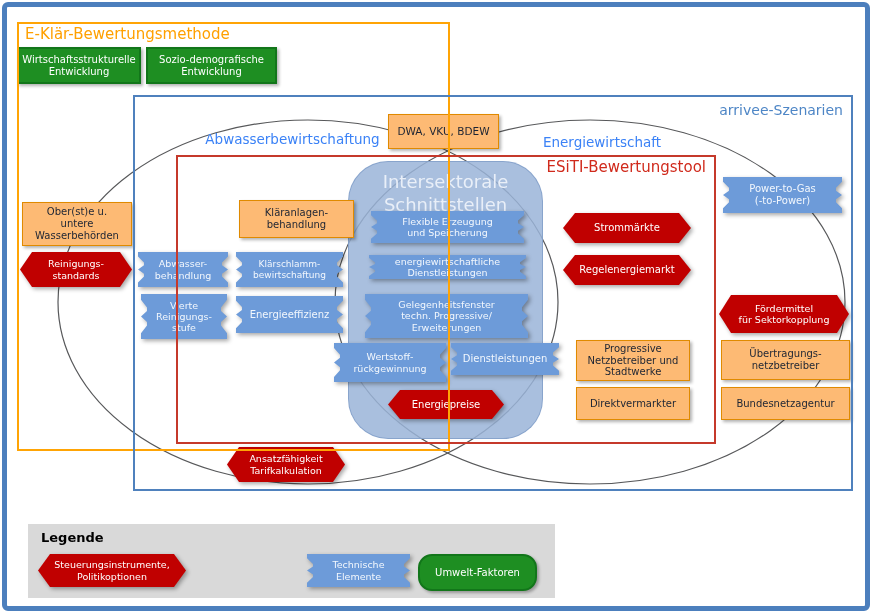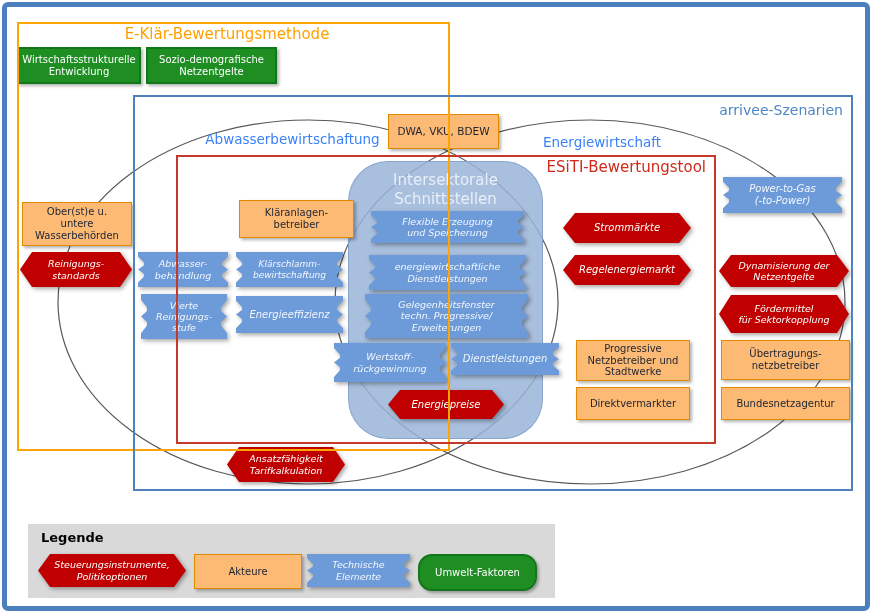--- a/index.html
+++ b/index.html
@@ -12,51 +12,51 @@
     position:absolute;inset:2px;border:5px solid #4C7FBD;border-radius:6px;
     z-index:6;pointer-events:none;
   }
   svg.ellipses{position:absolute;left:0;top:0;z-index:0;}
   
   .frame{position:absolute;z-index:4;pointer-events:none;background:transparent;}
   .frame-eklaer{left:17px;top:22px;width:429px;height:425px;border:2px solid #FFA props;border:2px solid #FFA405;}
   .frame-arrivee{left:133px;top:95px;width:716px;height:392px;border:2px solid #4F81BD;}
   .frame-esiti{left:176px;top:155px;width:536px;height:285px;border:2px solid #C5392B;}
   .frame-title{position:absolute;z-index:4;pointer-events:none;white-space:nowrap;}
-  .title-eklaer{left:17px;top:25px;width:420px;text-align:center;color:#FFA000;font-size:15px;}
+  .title-eklaer{left:17px;top:25px;width:420px;text-align:left;color:#FFA000;font-size:15px;padding-left:8px;}
   .title-arrivee{left:600px;top:102px;width:243px;text-align:right;color:#4E86C6;font-size:14px;}
   .title-esiti{left:450px;top:158px;width:256px;text-align:right;color:#D02A1C;font-size:15px;}
   .sector-label{position:absolute;z-index:1;text-align:center;color:#3b82f6;font-size:13.5px;}
   .lbl-left{left:190px;top:131px;width:205px;}
   .lbl-right{left:518px;top:134px;width:168px;}
   
   .hub{
     position:absolute;left:348px;top:161px;width:193px;height:276px;
     background:rgba(154,180,216,0.85);border:1px solid rgba(122,152,196,.7);
     border-radius:40px;z-index:1;
   }
   .hub-title{
-    margin-top:9px;text-align:center;color:#E9EFF8;font-size:15px;line-height:1.25;
+    margin-top:9px;text-align:center;color:#E9EFF8;font-size:18px;line-height:1.25;
     white-space:pre-line;
   }
   
   .node{
     position:absolute;display:flex;align-items:center;justify-content:center;
     text-align:center;font-size:9.5px;line-height:1.18;z-index:2;
   }
   .node span{white-space:pre-line;display:block;}
   .orange{
     background:#fdba74;border:1px solid #E08A00;color:#1C2433;
     box-shadow:2px 2px 3px rgba(0,0,0,.3);
   }
   .green{
     background:#1E8E22;border:2px solid #12761A;border-radius:0;color:#fff;
     box-shadow:2px 2px 3px rgba(0,0,0,.3);font-size:10px;
   }
-  .shaped{filter:drop-shadow(2px 2px 2px rgba(0,0,0,.35));font-style:italic;}
+  .shaped{filter:drop-shadow(2px 2px 2px rgba(0,0,0,.35));}
   .red{
     background:#C00000;color:#fff;
     clip-path:polygon(12px 0,calc(100% - 12px) 0,100% 50%,calc(100% - 12px) 100%,12px 100%,0 50%);
   }
   .blue{
     background:#6D9BD9;color:#F2F7FD;
     clip-path:polygon(
       0 0,100% 0,
       100% 13%,calc(100% - 6px) 30%,calc(100% - 6px) 38%,100% 50%,
       calc(100% - 6px) 62%,calc(100% - 6px) 70%,100% 87%,100% 100%,
@@ -86,34 +86,34 @@
     <div class="hub-title">Intersektorale
 Schnittstellen</div>
   </div>
 
   <div class="node green" style="left:17px;top:47px;width:120px;height:33px">
       <span>Wirtschaftsstrukturelle
 Entwicklung</span>
     </div>
   <div class="node green" style="left:146px;top:47px;width:127px;height:33px">
       <span>Sozio-demografische
-Netzentgelte</span>
+Entwicklung</span>
     </div>
 
   <div class="node orange fs11" style="left:388px;top:114px;width:109px;height:33px">
       <span>DWA, VKU, BDEW</span>
     </div>
   <div class="node orange fs10" style="left:22px;top:202px;width:108px;height:42px">
       <span>Ober(st)e u.
 untere
 Wasserbehörden</span>
     </div>
   <div class="node orange fs10" style="left:239px;top:200px;width:113px;height:36px">
       <span>Kläranlagen-
-betreiber</span>
+behandlung</span>
     </div>
   <div class="node orange fs10" style="left:576px;top:340px;width:112px;height:39px">
       <span>Progressive
 Netzbetreiber und
 Stadtwerke</span>
     </div>
   <div class="node orange fs10" style="left:576px;top:387px;width:112px;height:31px">
       <span>Direktvermarkter</span>
     </div>
   <div class="node orange fs10" style="left:721px;top:340px;width:127px;height:38px">
@@ -133,26 +133,20 @@
   <div class="node shaped" style="left:563px;top:213px;width:128px;height:30px">
       <div class="red fs10" style="position:absolute;inset:0;display:flex;align-items:center;justify-content:center">
         <span>Strommärkte</span>
       </div>
     </div>
   <div class="node shaped" style="left:563px;top:255px;width:128px;height:30px">
       <div class="red fs10" style="position:absolute;inset:0;display:flex;align-items:center;justify-content:center">
         <span>Regelenergiemarkt</span>
       </div>
     </div>
-  <div class="node shaped" style="left:719px;top:255px;width:130px;height:32px">
-      <div class="red" style="position:absolute;inset:0;display:flex;align-items:center;justify-content:center">
-        <span>Dynamisierung der
-Netzentgelte</span>
-      </div>
-    </div>
   <div class="node shaped" style="left:719px;top:295px;width:130px;height:38px">
       <div class="red" style="position:absolute;inset:0;display:flex;align-items:center;justify-content:center">
         <span>Fördermittel
 für Sektorkopplung</span>
       </div>
     </div>
   <div class="node shaped" style="left:388px;top:390px;width:116px;height:29px">
       <div class="red fs10" style="position:absolute;inset:0;display:flex;align-items:center;justify-content:center">
         <span>Energiepreise</span>
       </div>
@@ -187,21 +181,21 @@
       <div class="blue fs10" style="position:absolute;inset:0;display:flex;align-items:center;justify-content:center">
         <span>Energieeffizienz</span>
       </div>
     </div>
   <div class="node shaped" style="left:371px;top:211px;width:153px;height:32px">
       <div class="blue" style="position:absolute;inset:0;display:flex;align-items:center;justify-content:center">
         <span>Flexible Erzeugung
 und Speicherung</span>
       </div>
     </div>
-  <div class="node shaped" style="left:369px;top:255px;width:157px;height:35px">
+  <div class="node shaped" style="left:369px;top:255px;width:157px;height:24px">
       <div class="blue" style="position:absolute;inset:0;display:flex;align-items:center;justify-content:center">
         <span>energiewirtschaftliche
 Dienstleistungen</span>
       </div>
     </div>
   <div class="node shaped" style="left:365px;top:294px;width:163px;height:44px">
       <div class="blue" style="position:absolute;inset:0;display:flex;align-items:center;justify-content:center">
         <span>Gelegenheitsfenster
 techn. Progressive/
 Erweiterungen</span>
@@ -233,23 +227,20 @@
   <div class="frame-title title-esiti">ESiTI-Bewertungstool</div>
 
   <div class="legend">
     <div class="legend-title">Legende</div>
     <div class="node shaped" style="left:10px;top:30px;width:148px;height:33px">
         <div class="red" style="position:absolute;inset:0;display:flex;align-items:center;justify-content:center">
           <span>Steuerungsinstrumente,
 Politikoptionen</span>
         </div>
       </div>
-    <div class="node orange fs10" style="left:166px;top:30px;width:106px;height:33px">
-        <span>Akteure</span>
-      </div>
     <div class="node shaped" style="left:279px;top:30px;width:103px;height:33px">
         <div class="blue" style="position:absolute;inset:0;display:flex;align-items:center;justify-content:center">
           <span>Technische
 Elemente</span>
         </div>
       </div>
     <div class="node green" style="left:390px;top:30px;width:115px;height:33px;border-radius:14px;font-size:10px">
         <span>Umwelt-Faktoren</span>
       </div>
   </div>

